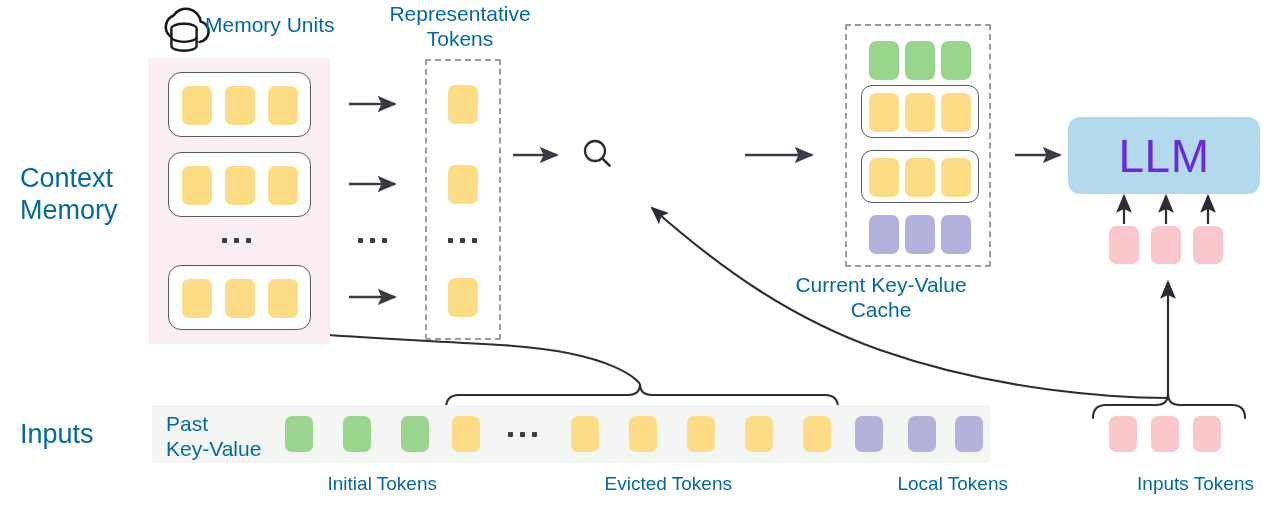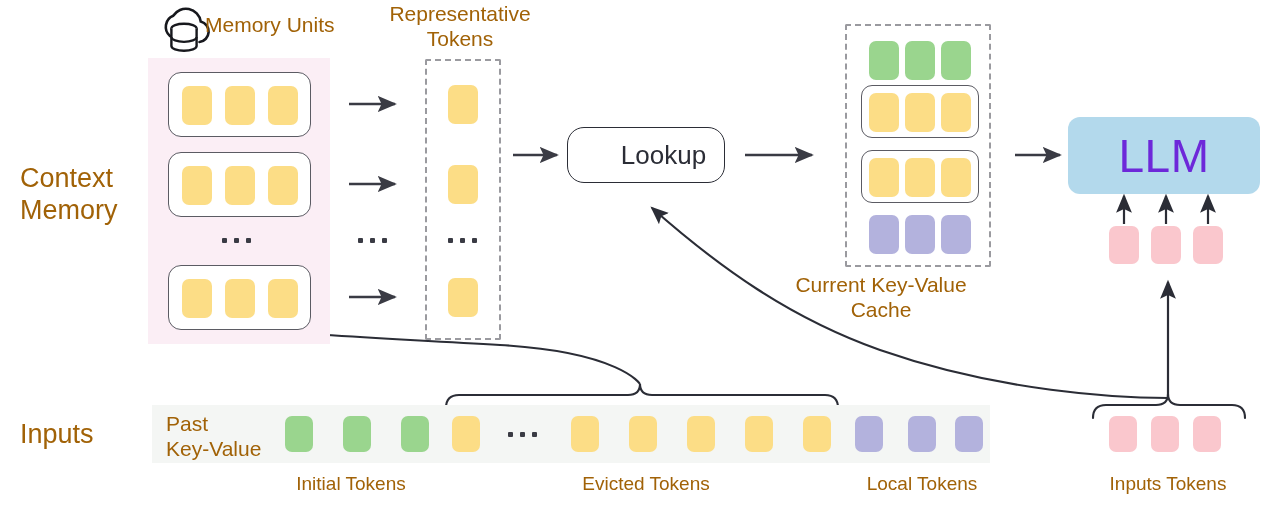--- a/index.html
+++ b/index.html
@@ -13,31 +13,31 @@
   }
   #canvas {
     position: relative;
     width: 1280px;
     height: 509px;
     background: #ffffff;
     overflow: hidden;
   }
   .lbl {
     position: absolute;
-    color: #a16207;
+    color: #0369a1;
     line-height: 1.18;
     white-space: pre;
   }
   .lbl-center { text-align: center; }
 
   
   .side-label { font-size: 27px; }
   
   .caption { font-size: 21px; }
-  .caption-sm { font-size: 19px; }
+  .caption-sm { font-size: 19px; text-align: right; }
 
   
   .chip {
     position: absolute;
     border-radius: 7px;
   }
   .chip-yellow { background: #fcdd86; }
   .chip-green  { background: #9ad58e; }
   .chip-purple { background: #b3b2dd; }
   .chip-pink   { background: #fac7cd; }
@@ -217,24 +217,20 @@
   <div class="dashed-box" style="left:425px; top:59px; width:76px; height:281px;"></div>
   <div class="chip chip-yellow" style="left:448px; top:85px; width:30px; height:39px;"></div>
   <div class="chip chip-yellow" style="left:448px; top:165px; width:30px; height:39px;"></div>
   <div class="dots" style="left:448px; top:238px;">
       <i></i>
       <i></i>
       <i></i>
     </div>
   <div class="chip chip-yellow" style="left:448px; top:278px; width:30px; height:39px;"></div>
 
-  <div class="lookup-box" style="left:567px; top:127px; width:158px; height:56px;">
-    <span style="display:inline-block; width:28px;"></span>
-    <span class="lookup-text">Lookup</span>
-  </div>
 
   <div class="dashed-box" style="left:845px; top:24px; width:146px; height:243px;"></div>
 
   <div class="chip chip-green" style="left:869px; top:41px; width:30px; height:39px;"></div>
   <div class="chip chip-green" style="left:905px; top:41px; width:30px; height:39px;"></div>
   <div class="chip chip-green" style="left:941px; top:41px; width:30px; height:39px;"></div>
 
   <div class="kv-unit" style="left:861px; top:85px; width:118px; height:53px;">
     <div class="chip chip-yellow" style="left:7px; top:7px; width:30px; height:39px;"></div>
     <div class="chip chip-yellow" style="left:43px; top:7px; width:30px; height:39px;"></div>

